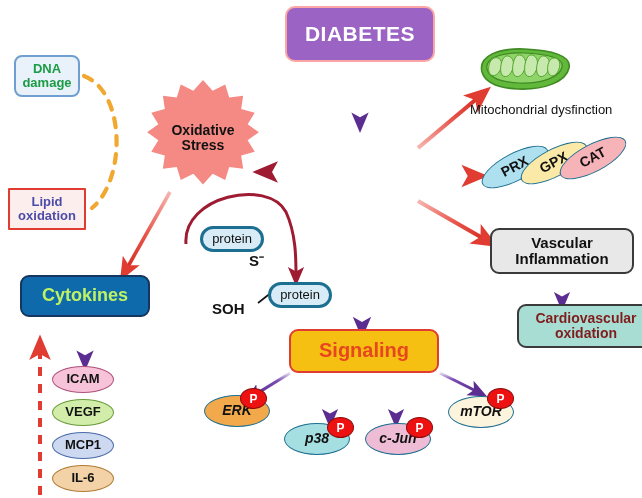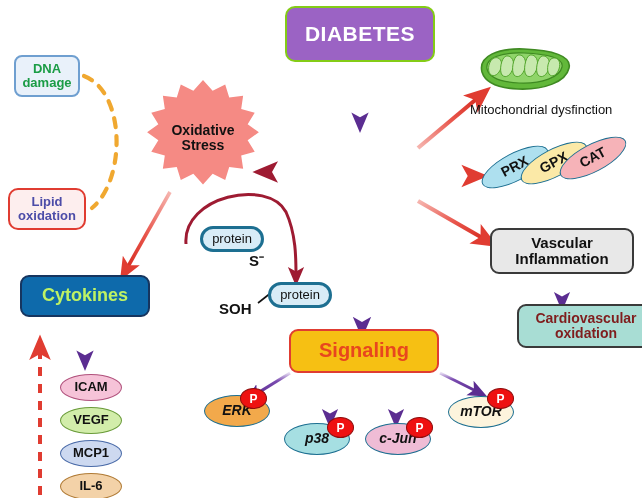--- a/index.html
+++ b/index.html
@@ -32,21 +32,21 @@
     justify-content: center;
     text-align: center;
     line-height: 1.08;
     z-index: 5;
   }
 
   
   .diabetes {
     left: 285px; top: 6px; width: 150px; height: 56px;
     background: #9b63c4;
-    border: 2px solid #84cc16;
+    border: 2px solid #fca5a5;
     border-radius: 10px;
     color: #ffffff;
     font-size: 21px;
     font-weight: bold;
     letter-spacing: 0.5px;
   }
 
   
   .star6 {
     left: 305px; top: 122px; width: 112px; height: 104px;
@@ -80,21 +80,21 @@
     border: 2px solid #6f9fd0;
     border-radius: 8px;
     color: #1a9c45;
     font-size: 13px;
     font-weight: bold;
   }
   .lipidbox {
     left: 8px; top: 188px; width: 78px; height: 42px;
     background: #fdeeee;
     border: 2px solid #e03c31;
-    border-radius: 10px;
+    border-radius: 1px;
     color: #4c4ca8;
     font-size: 13px;
     font-weight: bold;
   }
 
   
   .cytokines {
     left: 20px; top: 275px; width: 130px; height: 42px;
     background: #0e6aab;
     border: 2px solid #16355f;
@@ -102,22 +102,21 @@
     color: #bef264;
     font-size: 18px;
     font-weight: bold;
   }
   .cyto-ellipse {
     width: 62px; height: 27px;
     border-radius: 50%;
     font-size: 13px;
     font-weight: bold;
     color: #111111;
-    left: 60px;
-    margin-top: 8px;
+    left: 52px;
   }
   .e-icam  { top: 366px; background: #f6c3d8; border: 1.6px solid #b0517c; }
   .e-vegf  { top: 399px; background: #d2edaa; border: 1.6px solid #6a9b3a; }
   .e-mcp1  { top: 432px; background: #cdd9f0; border: 1.6px solid #4a6ba8; }
   .e-il6   { top: 465px; background: #f3d2a8; border: 1.6px solid #b07b36; }
 
   
   .protein {
     background: #d8ecf7;
     border: 3px solid #1d6f91;
@@ -129,21 +128,21 @@
   .protein1 { left: 200px; top: 226px; width: 64px; }
   .protein2 { left: 268px; top: 282px; width: 64px; }
   .smalltag {
     position: absolute;
     font-size: 15px;
     font-weight: bold;
     color: #111111;
     z-index: 6;
   }
   .tag-s   { left: 249px; top: 250px; }
-  .tag-soh { left: 219px; top: 300px; text-align: right; }
+  .tag-soh { left: 212px; top: 300px; text-align: right; }
 
   
   .signaling {
     left: 289px; top: 329px; width: 150px; height: 44px;
     background: #f6c013;
     border: 2px solid #e03c31;
     border-radius: 9px;
     color: #e8461e;
     font-size: 20px;
     font-weight: bold;

